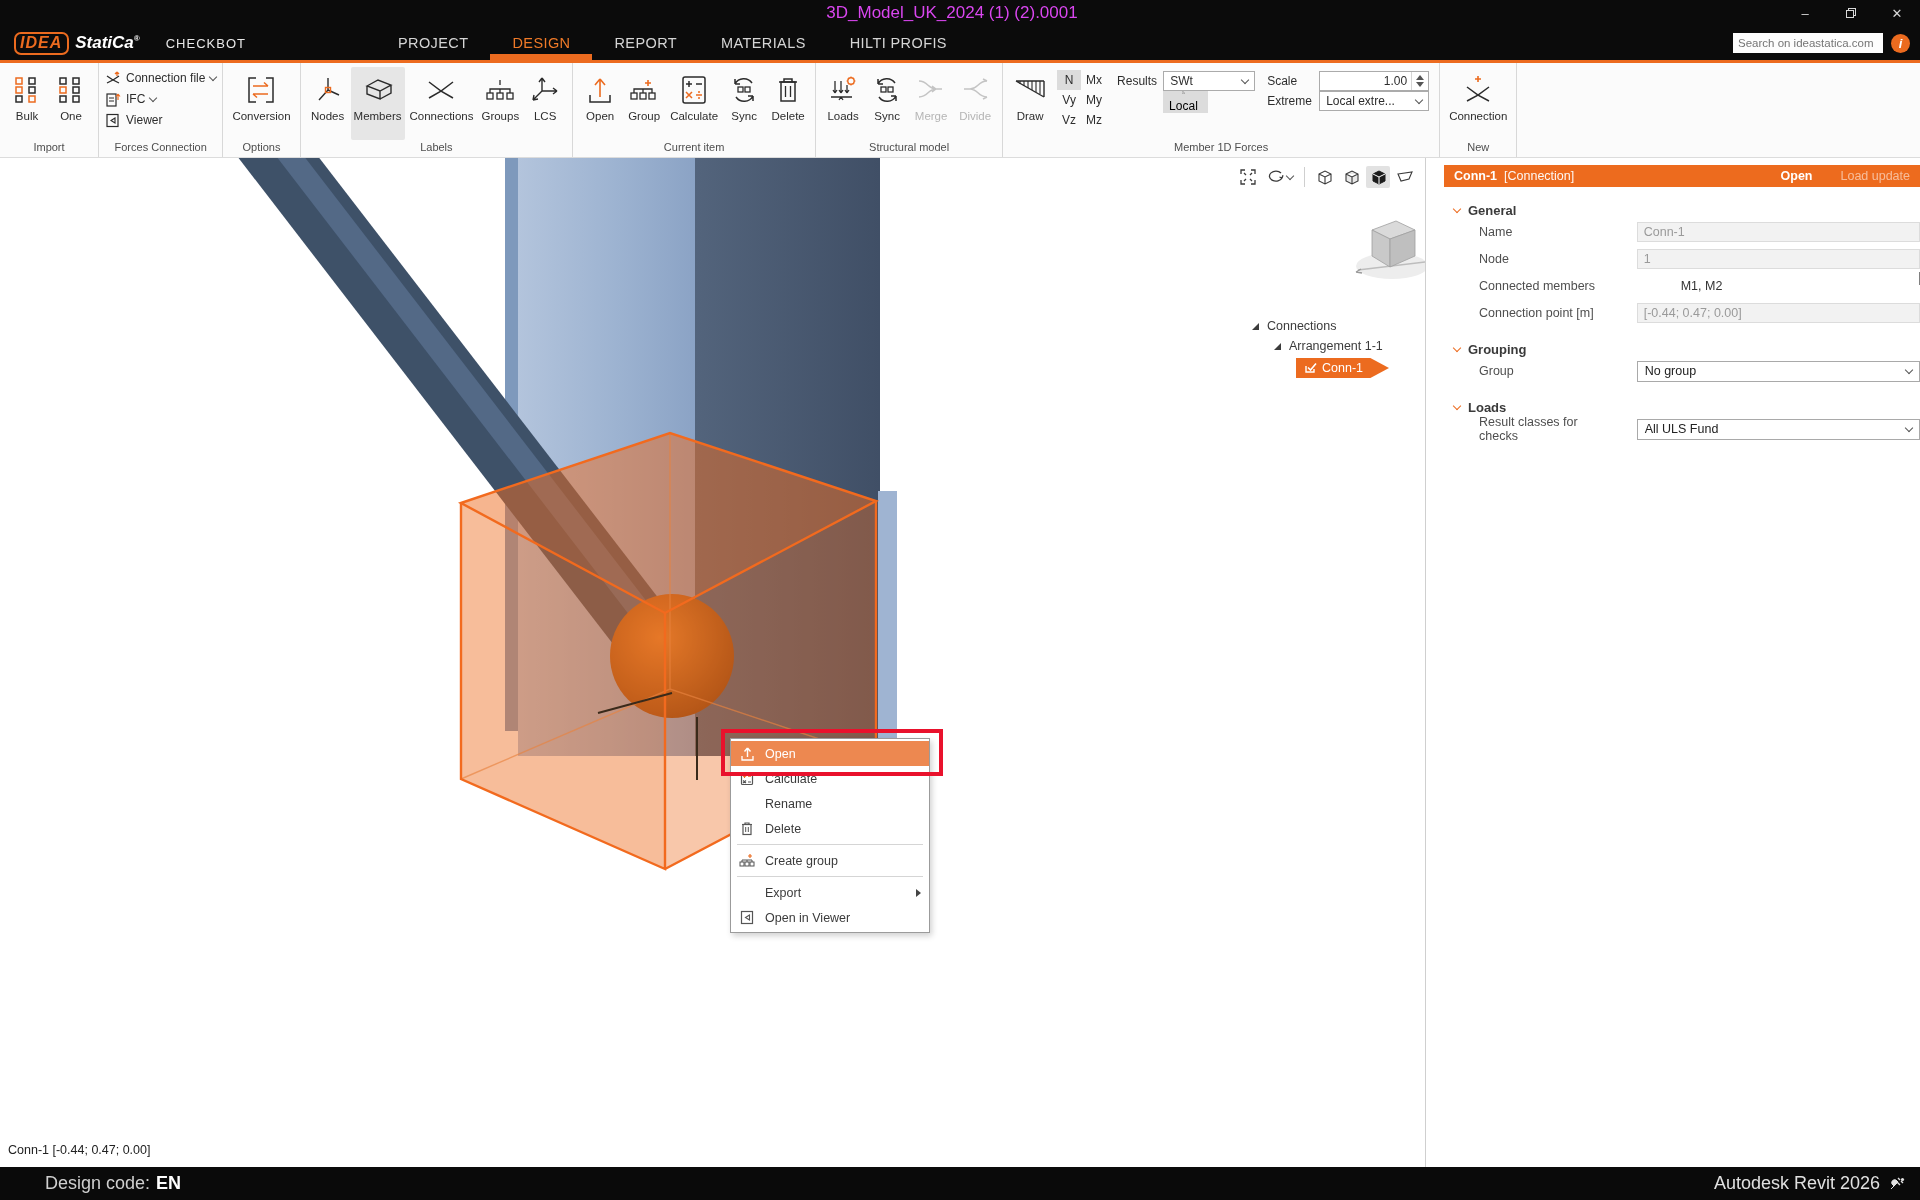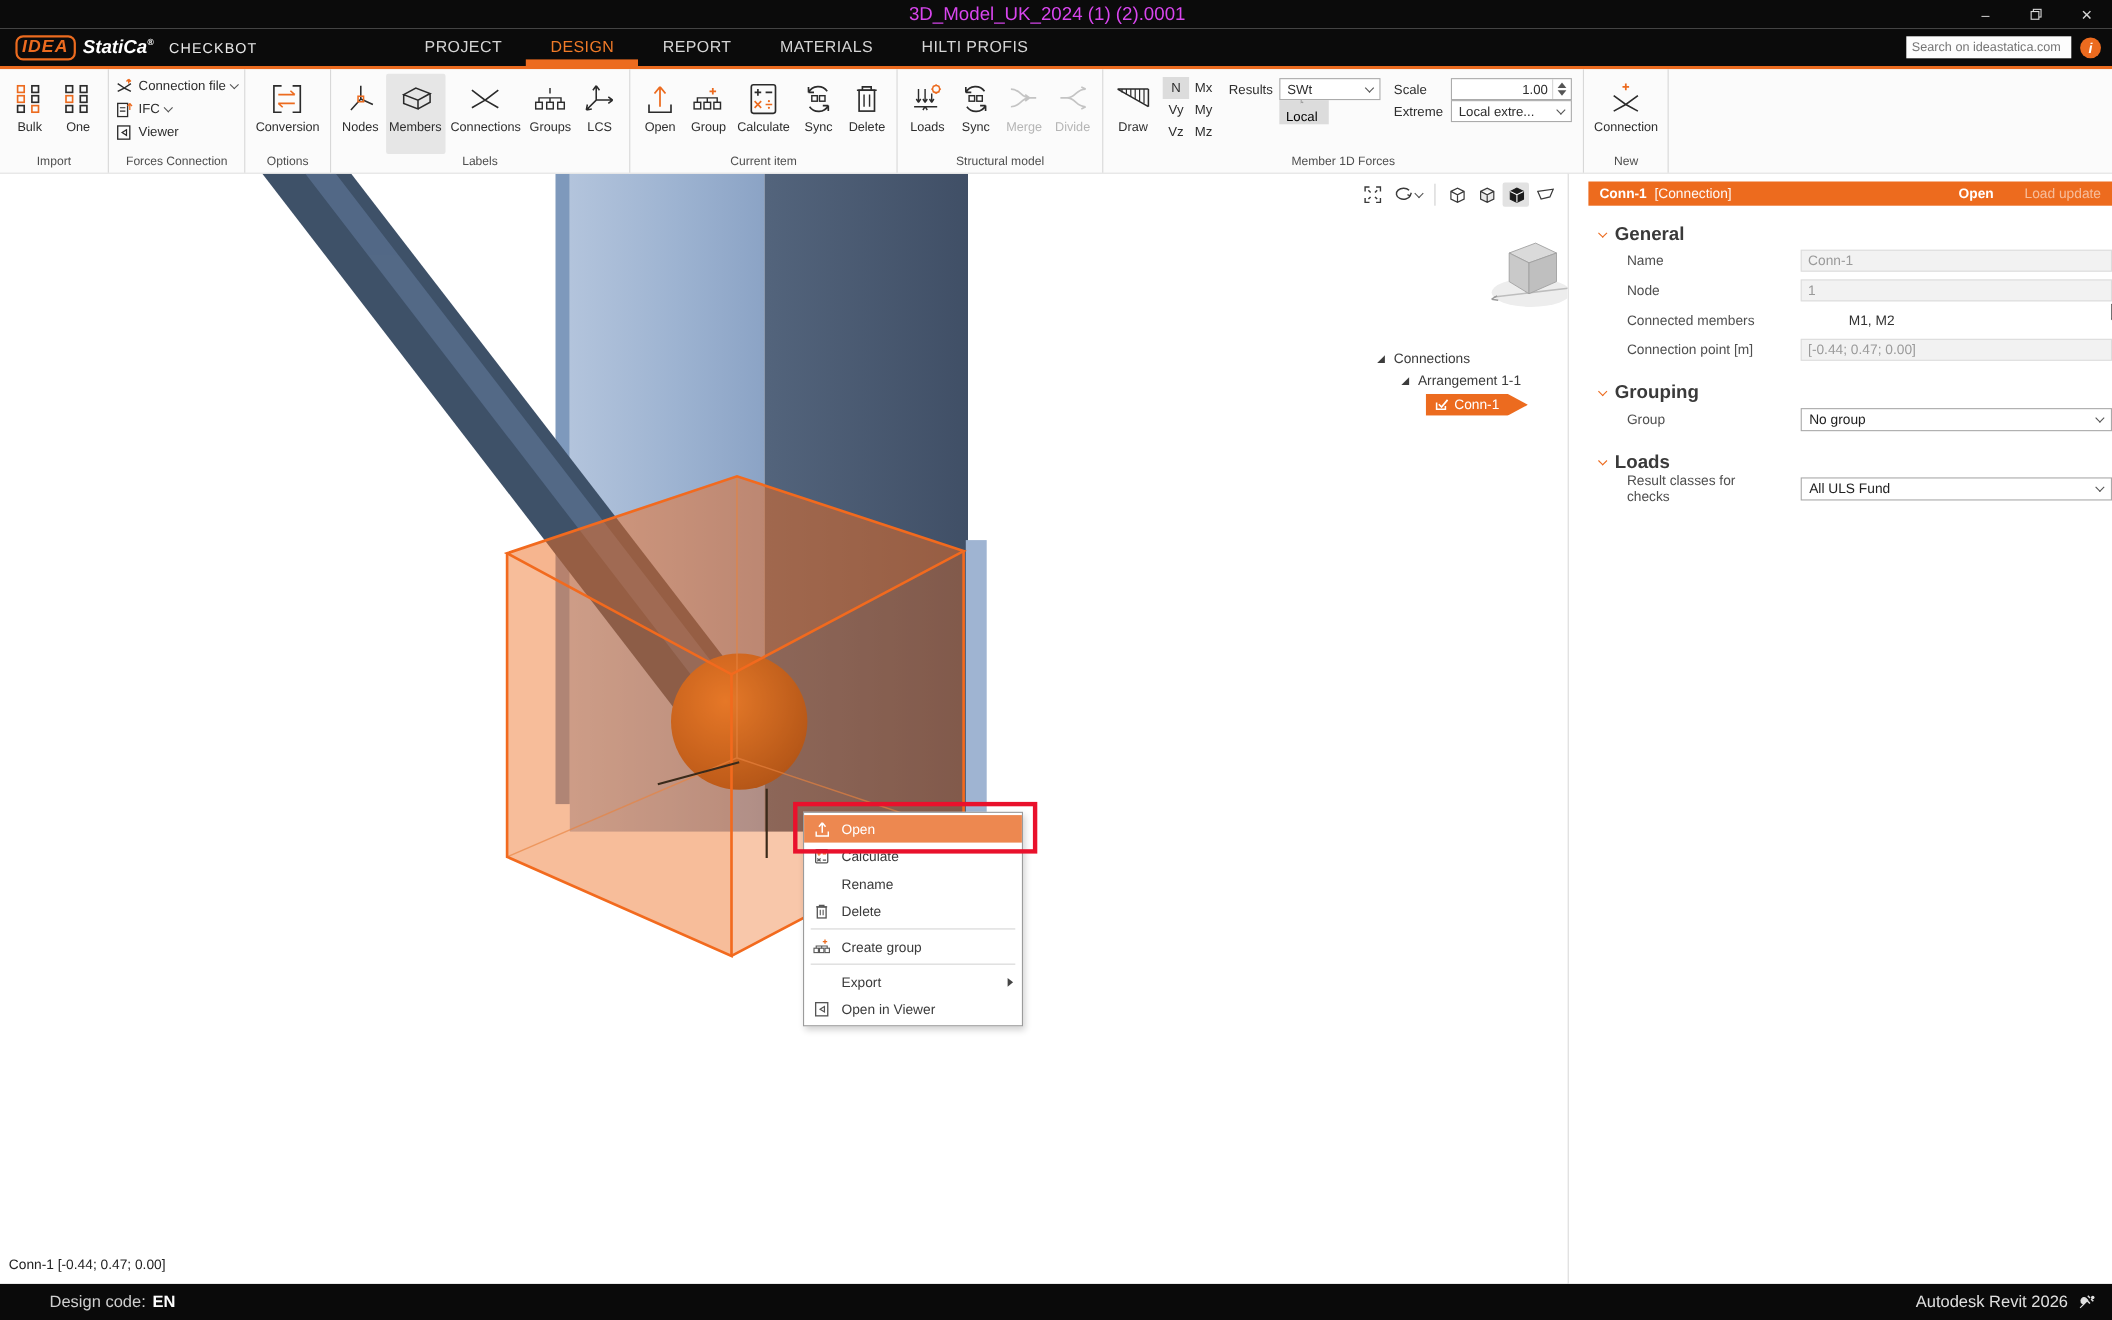--- a/index.html
+++ b/index.html
@@ -13,21 +13,21 @@
   .winbtn { width:46px; height:26px; display:flex; align-items:center; justify-content:center;
             color:#d8d8d8; font-size:13px; cursor:default; }
 
   
   .header { height:34px; background:#0b0b0b; display:flex; align-items:stretch; position:relative; }
   .logo { display:flex; align-items:center; padding-left:14px; gap:6px; }
   .logo .idea { color:#ec6b1f; border:2px solid #ec6b1f; border-radius:7px; font-weight:bold;
                 font-style:italic; font-size:16px; padding:0 5px 1px 4px; letter-spacing:1px; }
   .logo .statica { color:#fff; font-weight:bold; font-style:italic; font-size:17px; }
   .logo .reg { color:#fff; font-size:8px; vertical-align:super; }
-  .logo .product { color:#e8e8e8; font-size:13px; letter-spacing:1px; margin-left:8px; }
+  .logo .product { color:#e8e8e8; font-size:13px; letter-spacing:1px; margin-left:20px; }
   .tabs { display:flex; margin-left:130px; }
   .tab { display:flex; align-items:center; padding:0 22px; color:#d5d5d5; font-size:14.5px;
          letter-spacing:.4px; cursor:pointer; }
   .tab.active { color:#f07a28; border-bottom:6px solid #ec6b1f; padding-top:6px; }
   .header-right { margin-left:auto; display:flex; align-items:center; gap:8px; padding-right:10px; }
   .searchbox { width:150px; height:20px; background:#fdfdfd; display:flex; align-items:center;
                padding:0 5px; gap:4px; }
   .searchbox input { border:0; outline:0; flex:1; font-size:11.5px; color:#555; background:transparent;
                      font-family:"Liberation Sans", sans-serif; }
   .infobtn { width:19px; height:19px; border-radius:50%; background:#ec6b1f; color:#fff;
@@ -103,35 +103,35 @@
   
   .panel { width:495px; border-left:1px solid #cfcfcf; background:#fff; padding-left:18px; font-size:12.5px; }
   .phead { margin-top:7px; height:22px; background:#ed6b1e; color:#fff; display:flex; align-items:center;
            padding:0 10px; gap:7px; }
   .phead .ptitle { font-weight:bold; }
   .phead .ptype { opacity:.95; }
   .phead-right { margin-left:auto; display:flex; gap:28px; }
   .phead .popen { font-weight:bold; cursor:pointer; }
   .phead .pload { opacity:.55; cursor:pointer; }
   .psec { margin-top:16px; }
-  .psec-h { display:flex; align-items:center; gap:8px; padding-left:10px; font-weight:bold; color:#3a3a3a; font-size:17px; }
+  .psec-h { display:flex; align-items:center; gap:8px; padding-left:10px; font-weight:bold; color:#3a3a3a; font-size:13px; }
   .ochev { width:6px; height:6px; border-right:1.6px solid #ec6b1f; border-bottom:1.6px solid #ec6b1f;
            transform:rotate(45deg); margin-top:-3px; }
   .prow { display:flex; align-items:center; height:26px; margin-top:1px; }
   .plabel { width:140px; margin-left:35px; color:#4f4f4f; }
   .pctrl { width:288px; margin-left:20px; position:relative; }
   .pinput { width:100%; height:20px; background:#f2f2f2; border:1px solid #dcdcdc; color:#9a9a9a;
             font-size:12.5px; padding:0 6px; display:flex; align-items:center; }
   .ptext { color:#333;margin-left:37px; }
   .pselect { width:100%; height:21px; background:#fff; border:1px solid #a9a9a9; color:#222;
              display:flex; align-items:center; justify-content:space-between; padding:0 7px; cursor:pointer; }
   .cursor-arrow { position:absolute; right:-12px; top:-8px; }
 
   
-  .statusbar { height:33px; background:#0a0a0a; display:flex; align-items:center; color:#cfcfcf; font-size:15px; }
+  .statusbar { height:33px; background:#0a0a0a; display:flex; align-items:center; color:#cfcfcf; font-size:18px; }
   .statusbar .left { margin-left:45px; display:flex; gap:6px; align-items:center; }
   .statusbar .code { color:#fff; font-weight:bold; }
   .statusbar .right { margin-left:auto; margin-right:14px; display:flex; align-items:center; gap:8px; color:#e0e0e0; }
 
   svg { display:block; }
 </style>
 </head>
 <body>
 
 <div class="titlebar">

